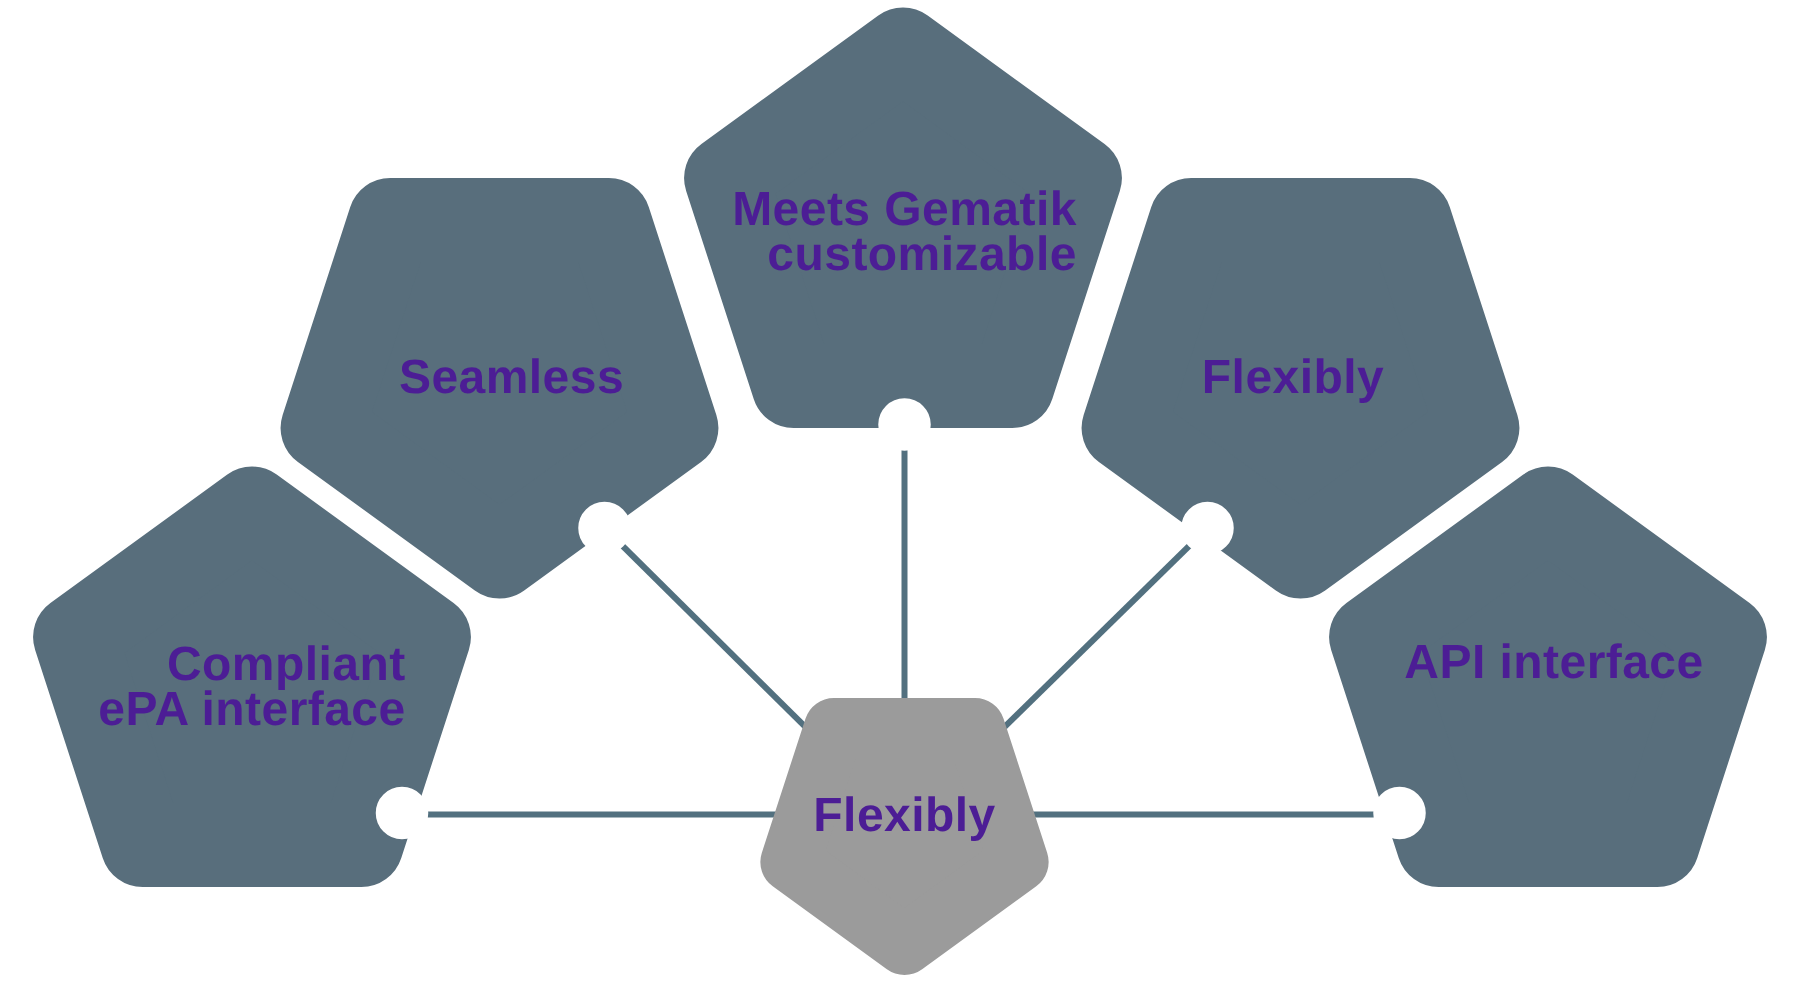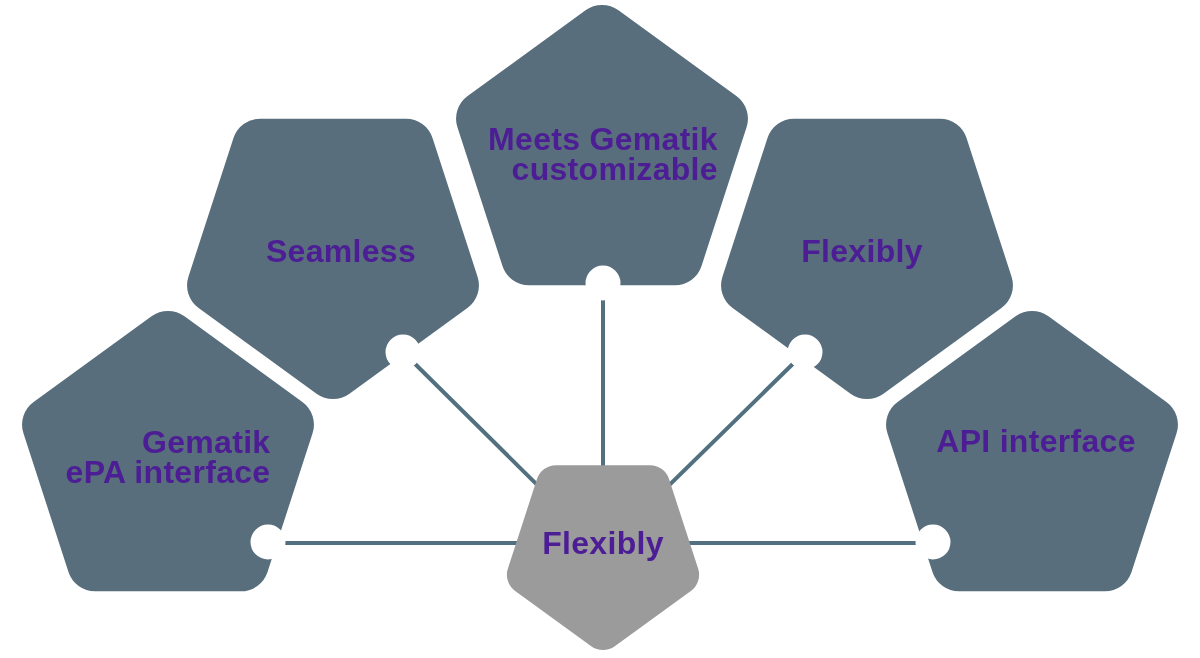--- a/index.html
+++ b/index.html
@@ -60,21 +60,21 @@
     <g>
       <circle class="port" cx="268" cy="542" r="15" fill="#FFFFFF" stroke="#FFFFFF"></circle>
       <circle class="port" cx="403" cy="352" r="15" fill="#FFFFFF" stroke="#FFFFFF"></circle>
       <circle class="port" cx="603" cy="283" r="15" fill="#FFFFFF" stroke="#FFFFFF"></circle>
       <circle class="port" cx="805" cy="352" r="15" fill="#FFFFFF" stroke="#FFFFFF"></circle>
       <circle class="port" cx="933" cy="542" r="15" fill="#FFFFFF" stroke="#FFFFFF"></circle>
     </g>
   </svg>
 
   <div class="label" style="left:168px; top:457px">
-    <div>Gematik</div>
+    <div>Compliant</div>
     <div>ePA interface</div>
   </div>
 
   <div class="label" style="left:341px; top:251px">
     <div>Seamless</div>
   </div>
 
   <div class="label" style="left:603px; top:154px">
     <div>Meets Gematik</div>
     <div>customizable</div>

